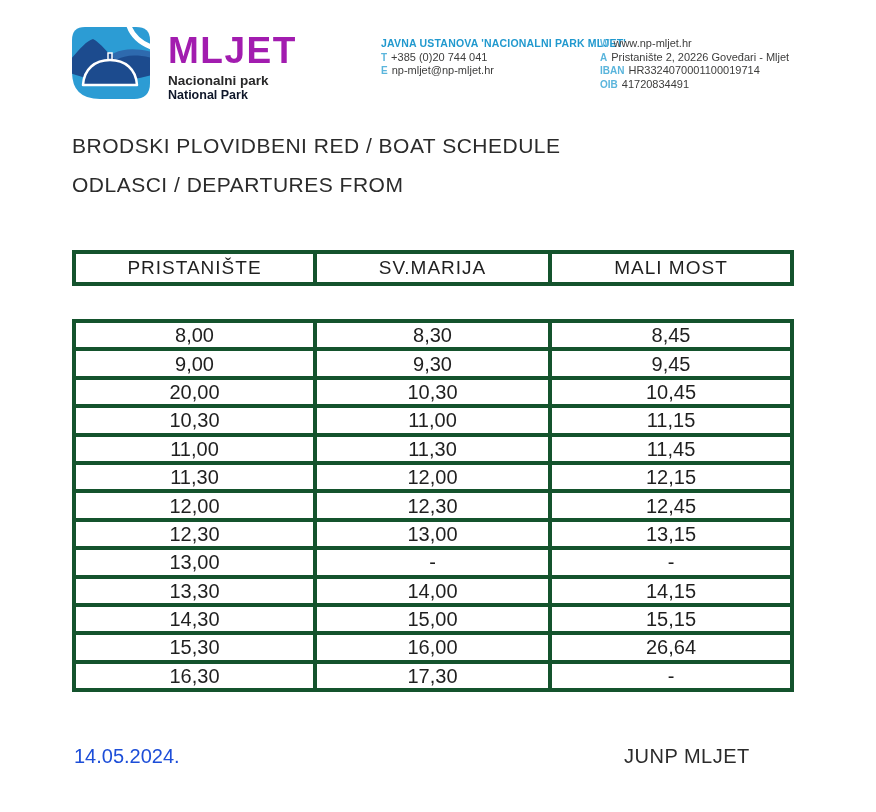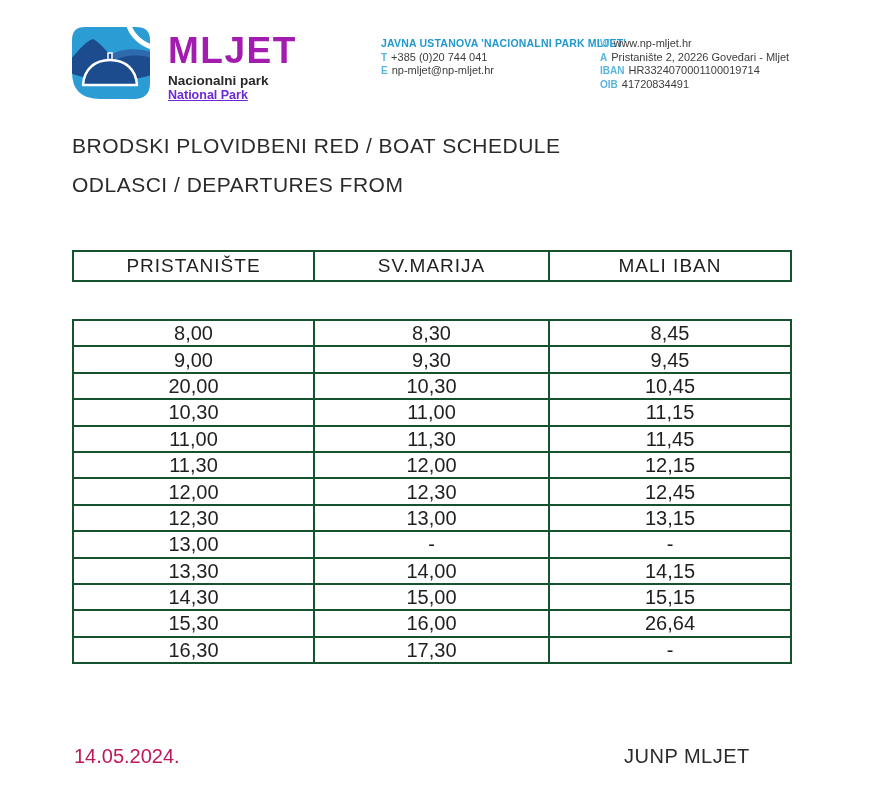--- a/index.html
+++ b/index.html
@@ -18,21 +18,21 @@
   .brand{
     position:absolute;left:168px;top:32px;line-height:1;
   }
   .brand-name{
     font-size:37px;font-weight:700;letter-spacing:1.5px;color:#a21caf;
   }
   .brand-sub1{
     margin-top:5px;font-size:13.5px;font-weight:700;color:#29292a;
   }
   .brand-sub2{
-    margin-top:1px;font-size:12.5px;font-weight:700;color:#6d28d9;text-decoration:underline;
+    margin-top:1px;font-size:12.5px;font-weight:700;color:#0f172a;
   }
   .contact{
     position:absolute;top:37px;font-size:11px;line-height:13.5px;
     color:#3d3d3c;white-space:nowrap;
   }
   .contact-center{left:381px;width:215px;}
   .contact-right{left:600px;width:230px;}
   .org{color:#2199ce;font-weight:700;font-size:10.5px;letter-spacing:0.2px;}
   .clabel{color:#5ab5dc;font-weight:700;font-size:10px;margin-right:4px;}
   .cvalue{color:#3d3d3c;}
@@ -41,27 +41,27 @@
     position:absolute;left:72px;width:718px;text-align:left;
     font-size:21px;letter-spacing:0.5px;color:#2b2b2b;font-weight:400;
   }
   .title1{top:134px;}
   .title2{top:173px;}
   
   table{border-collapse:collapse;table-layout:fixed;position:absolute;left:72px;width:718px;}
   .head-table{top:250px;}
   .body-table{top:319px;}
   th,td{
-    border:2px solid #14532d;text-align:center;vertical-align:middle;
+    border:4px solid #14532d;text-align:center;vertical-align:middle;
     padding:0;color:#1f1f1f;overflow:hidden;
   }
   th{height:28px;font-size:19px;font-weight:400;letter-spacing:1px;}
   td{height:24.4px;font-size:20px;line-height:1;}
   
-  .footer-date{position:absolute;left:74px;top:745px;font-size:20px;color:#be185d;}
+  .footer-date{position:absolute;left:74px;top:745px;font-size:20px;color:#1d4ed8;}
   .footer-sig{position:absolute;left:624px;top:745px;font-size:20px;color:#2b2b2b;letter-spacing:0.5px;}
 </style>
 </head>
 <body>
 
 <div class="page">
 
   <div class="logo">
     <svg width="78" height="72" viewBox="0 0 78 72" xmlns="http://www.w3.org/2000/svg">
       <defs>
@@ -117,21 +117,21 @@
   <table class="head-table">
     <colgroup>
         <col style="width:241px">
         <col style="width:235px">
         <col style="width:242px">
       </colgroup>
     <tbody>
         <tr>
       <th>PRISTANIŠTE</th>
       <th>SV.MARIJA</th>
-      <th>MALI IBAN</th>
+      <th>MALI MOST</th>
     </tr>
   </tbody>
     </table>
 
   <table class="body-table">
     <colgroup>
         <col style="width:241px">
         <col style="width:235px">
         <col style="width:242px">
       </colgroup>

